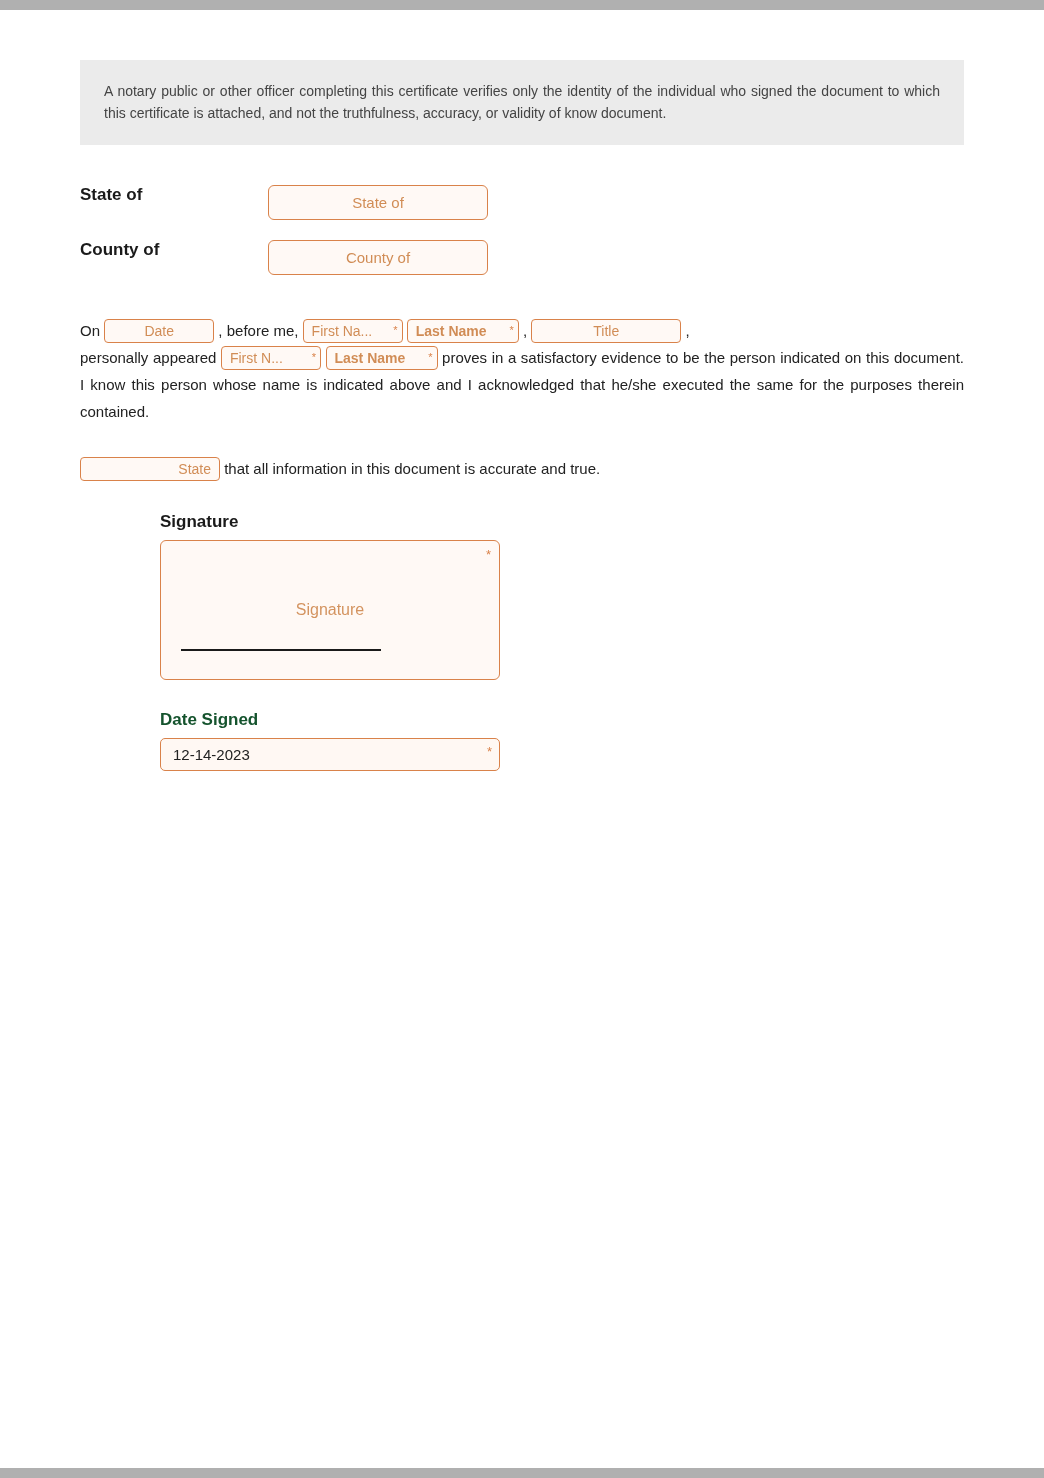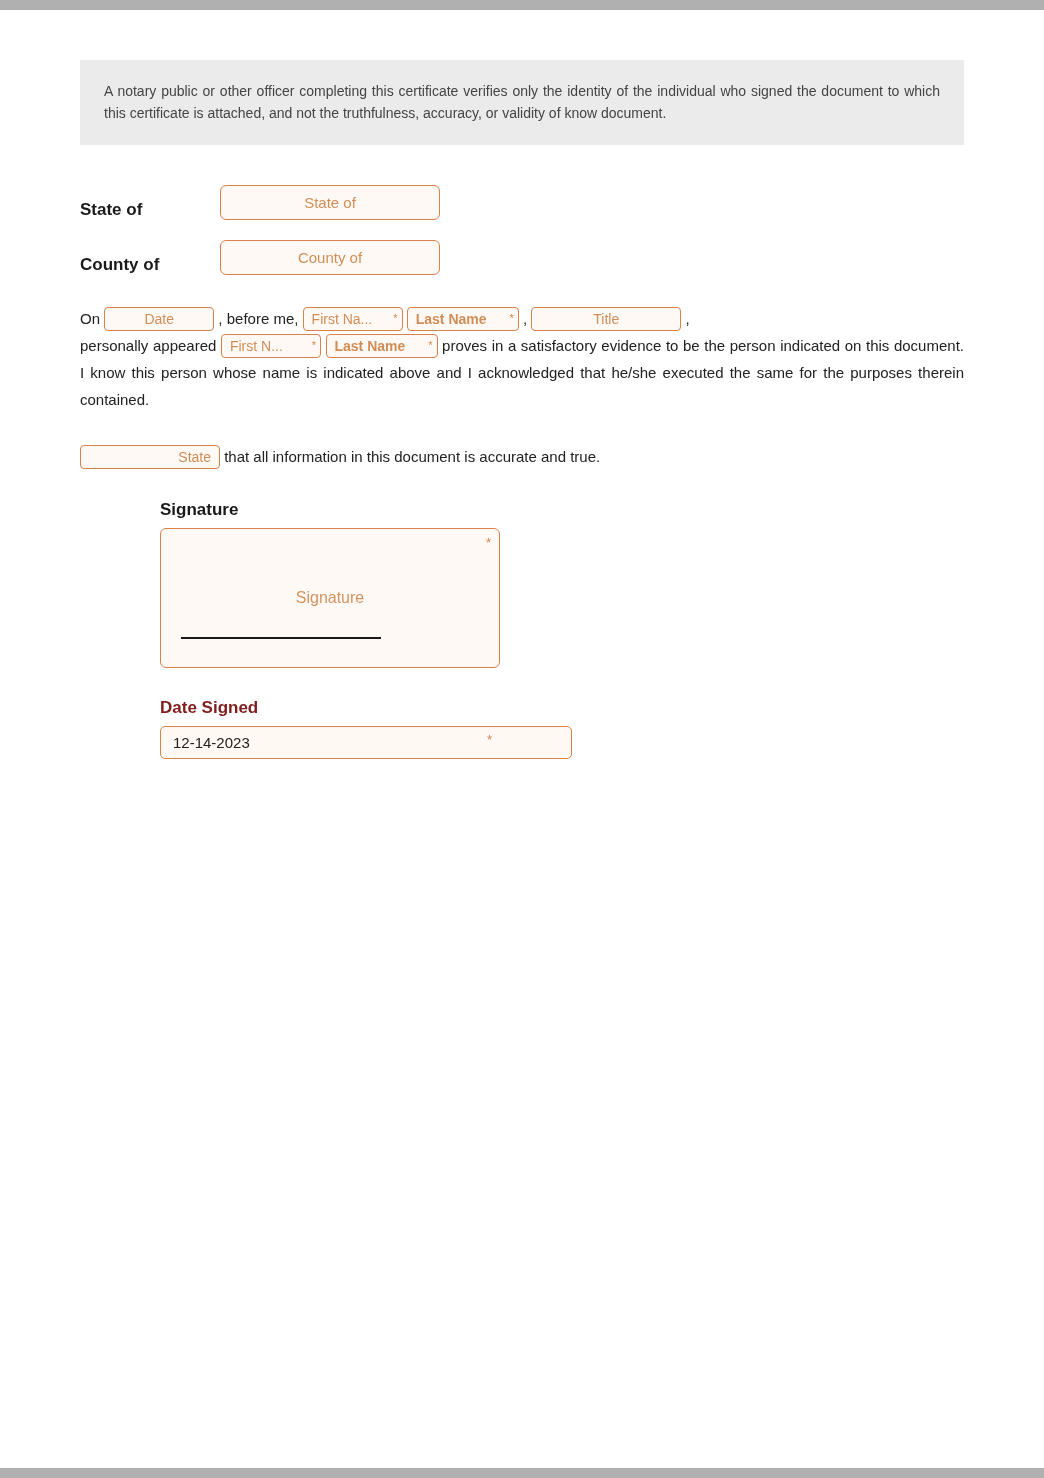--- a/index.html
+++ b/index.html
@@ -49,22 +49,23 @@
       padding: 20px 24px;
       margin-bottom: 40px;
       font-size: 14px;
       color: #444;
       line-height: 1.6;
       text-align: justify;
     }
 
     .field-row {
       display: flex;
-      align-items: flex-end;
+      align-items: flex-start;
       margin-bottom: 20px;
+      gap: 48px;
     }
 
     .field-label {
       font-weight: 700;
       font-size: 17px;
       color: #1a1a1a;
       width: 140px;
       min-width: 140px;
     }
 
@@ -79,21 +80,21 @@
       width: 220px;
       text-align: center;
     }
 
     .input-field::placeholder {
       color: #c97a3a;
       opacity: 0.85;
     }
 
     .paragraph-section {
-      margin-top: 30px;
+      margin-top: 42px;
       margin-bottom: 30px;
       font-size: 15px;
       color: #222;
       line-height: 1.8;
       text-align: justify;
     }
 
     .inline-input {
       border: 1.5px solid #d9824a;
       border-radius: 4px;
@@ -184,33 +185,33 @@
     }
 
     .date-signed-section {
       margin-top: 30px;
       padding-left: 80px;
     }
 
     .date-signed-label {
       font-weight: 700;
       font-size: 17px;
-      color: #7f1d1d;
+      color: #14532d;
       margin-bottom: 8px;
     }
 
     .date-signed-input {
       border: 1.5px solid #d9824a;
       border-radius: 5px;
       background: #fff8f3;
       padding: 7px 12px;
       font-size: 15px;
       color: #222;
       outline: none;
-      width: 412px;
+      width: 340px;
       position: relative;
     }
 
     .date-signed-wrapper {
       position: relative;
       width: 340px;
       display: inline-block;
     }
 
     .date-signed-wrapper .ds-required {

